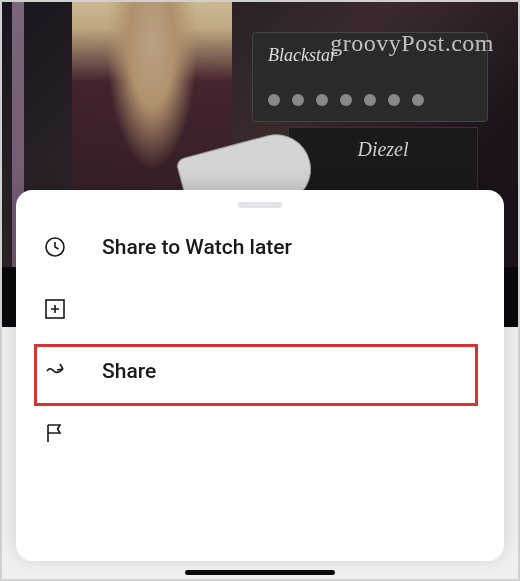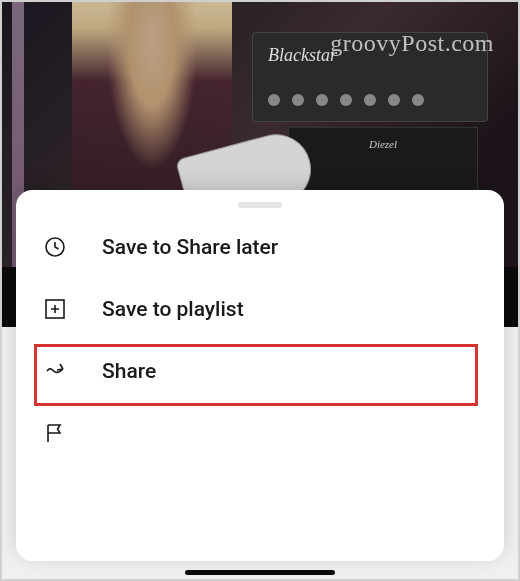--- a/index.html
+++ b/index.html
@@ -61,21 +61,21 @@
       height: 140px;
       background: #1a1a1a;
       border: 1px solid #333;
     }
     .cab-label {
       position: absolute;
       top: 10px;
       left: 50%;
       transform: translateX(-50%);
       color: #ccc;
-      font-size: 11px;
+      font-size: 20px;
       font-style: italic;
       font-family: "Brush Script MT", cursive;
     }
     .light-bar {
       position: absolute;
       left: 10px;
       top: 0;
       width: 12px;
       height: 265px;
       background: linear-gradient(180deg, #d9b9d8, #b98ab8);
@@ -216,31 +216,30 @@
 <div class="sheet">
   <div class="handle"></div>
 
   <div class="menu-item">
     <span class="menu-icon">
       <svg viewBox="0 0 24 24">
           <circle cx="12" cy="12" r="9"></circle>
           <path d="M12 7v5l3.5 2"></path>
         </svg>
     </span>
-    <span class="menu-label">Save to Share later</span>
+    <span class="menu-label">Share to Watch later</span>
   </div>
 
   <div class="menu-item">
     <span class="menu-icon">
       <svg viewBox="0 0 24 24">
           <rect x="3" y="3" width="18" height="18"></rect>
           <path d="M12 8v8M8 12h8"></path>
         </svg>
     </span>
-    <span class="menu-label">Save to playlist</span>
   </div>
 
 
   <div class="menu-item">
     <span class="menu-icon">
       <svg viewBox="0 0 24 24">
           <path d="M4 12c6-8 6 8 16-2M20 10l-3-5M20 10l-6 1"></path>
         </svg>
     </span>
     <span class="menu-label">Share</span>

